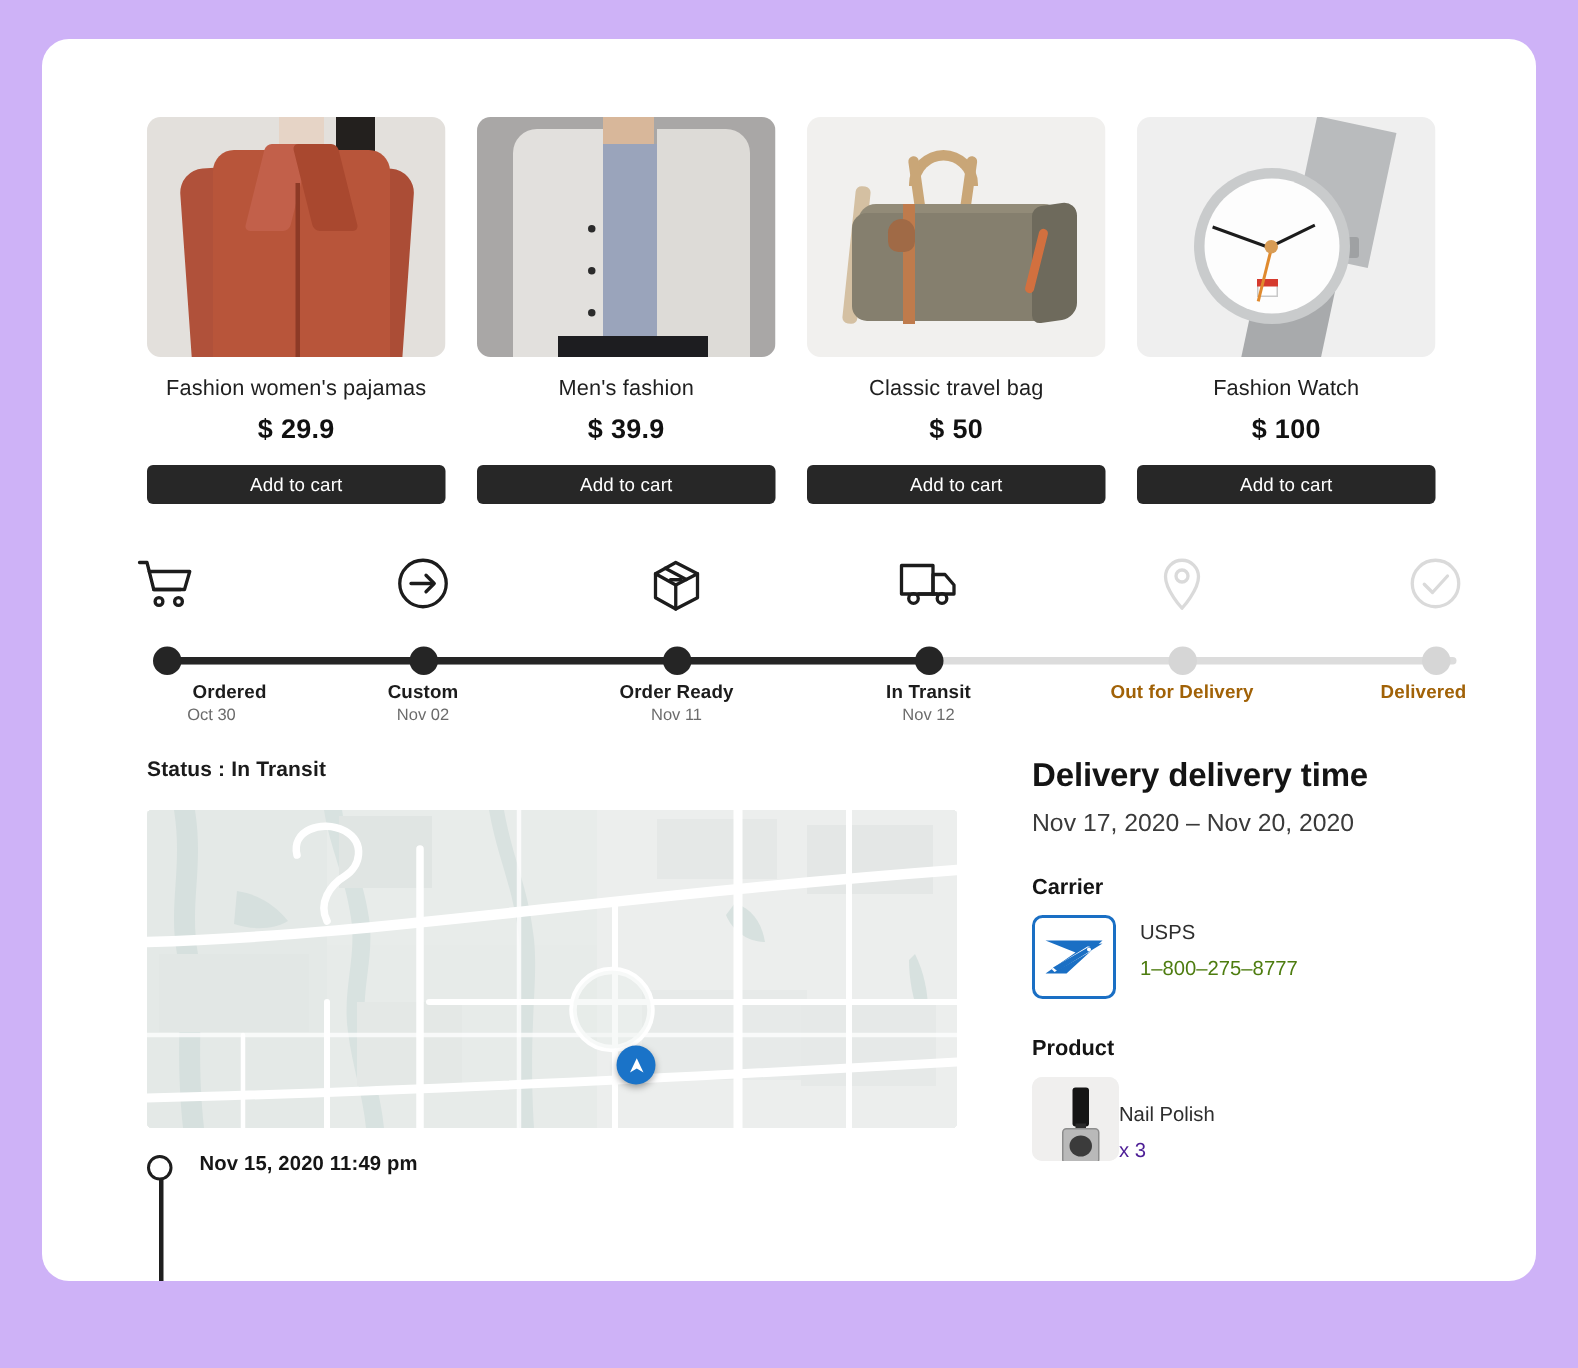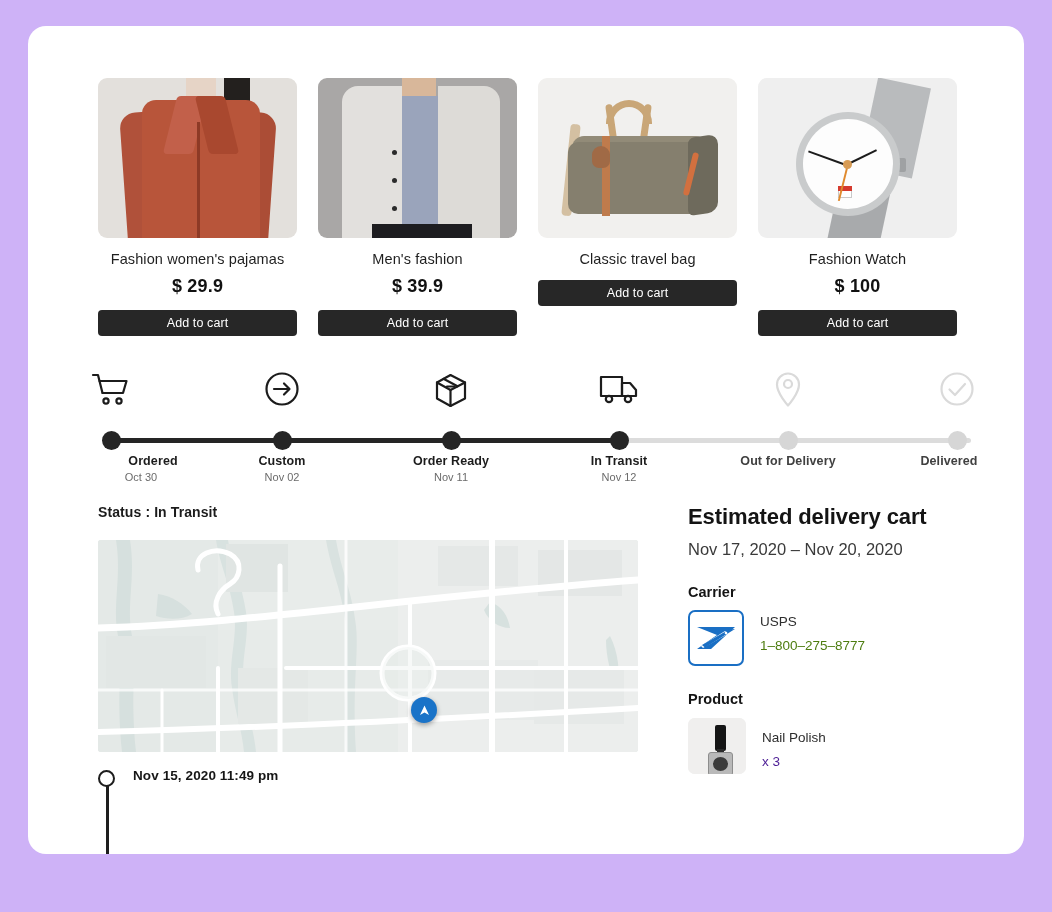--- a/index.html
+++ b/index.html
@@ -116,21 +116,21 @@
 
   
   #stepper { position:absolute; left:70px; top:330px; width:886px; height:130px; }
   .track-bg { position:absolute; left:13px; top:82px; width:860px; height:5px; background:#dcdcdc; border-radius:3px; }
   .track-fill { position:absolute; left:13px; top:82px; width:513px; height:5px; background:#252525; border-radius:3px; }
   .step { position:absolute; top:0; width:1px; }
   .step-icon { position:absolute; left:-30px; top:12px; width:60px; height:42px; display:flex; align-items:center; justify-content:center; }
   .dot { position:absolute; left:-9.5px; top:75px; width:19px; height:19px; border-radius:50%; background:#252525; }
   .dot.inactive { background:#d6d6d6; }
   .step-label { position:absolute; top:98px; transform:translateX(-50%); white-space:nowrap; font-size:12.5px; font-weight:700; color:#1c1c1c; letter-spacing:.1px; }
-  .step-label.muted { color:#404040; }
+  .step-label.muted { color:#a16207; }
   .step-date { position:absolute; top:115px; transform:translateX(-50%); white-space:nowrap; font-size:11px; color:#6b6b6b; }
 
   
   #status-line { position:absolute; left:70px; top:478px; font-size:14px; font-weight:700; color:#1b1b1b; letter-spacing:.1px; }
   #map {
     position:absolute; left:70px; top:514px;
     width:540px; height:212px;
     border-radius:3px; overflow:hidden;
     background:#e9edec;
   }
@@ -159,21 +159,21 @@
   
   #right { position:absolute; left:660px; top:478px; width:300px; }
   .eta-title { font-size:22px; font-weight:700; color:#141414; letter-spacing:-.1px; }
   .eta-range { margin-top:10px; font-size:16.5px; color:#3a3a3a; }
   .sec-title { margin-top:25px; font-size:14.5px; font-weight:700; color:#141414; }
   .carrier-row { margin-top:10px; display:flex; align-items:flex-start; gap:16px; }
   .usps-logo { width:56px; height:56px; border:2.5px solid #1a6fc4; border-radius:7px; background:#fff; display:flex; align-items:center; justify-content:center; }
   .carrier-meta { padding-top:4px; }
   .carrier-name { font-size:13.5px; color:#2e2e2e; }
   .carrier-phone { margin-top:9px; font-size:13.5px; color:#4d7c0f; }
-  .product-row { margin-top:11px; display:flex; align-items:center; gap:16px; }
+  .product-row { margin-top:11px; display:flex; align-items:flex-end; }
   .prod-thumb { width:58px; height:56px; border-radius:7px; background:#f0efee; position:relative; overflow:hidden; }
   .prod-meta { padding-top:6px; }
   .prod-name { font-size:13.5px; color:#2e2e2e; }
   .prod-qty { margin-top:9px; font-size:13.5px; color:#4c1d95; }
 </style>
 </head>
 <body>
 
 <div id="card">
 
@@ -221,20 +221,21 @@
           <div class="bag-h1"></div>
           <div class="bag-h2"></div>
         <div class="bag-top"></div>
           <div class="bag-body"></div>
           <div class="bag-side"></div>
         <div class="bag-strapv"></div>
           <div class="bag-badge"></div>
           <div class="bag-zip"></div>
       </div>
       <div class="prod-title">Classic travel bag</div>
+      <div class="prod-price">$ 50</div>
       <button class="add-btn">Add to cart</button>
     </div>
 
     <div class="product">
       <div class="prod-img">
         <div class="art w-bg"></div>
         <div class="w-band-t"></div>
           <div class="w-band-b"></div>
         <div class="w-crown"></div>
         <div class="w-case"></div>
@@ -392,21 +393,21 @@
     <div class="hist-rail"></div>
 
 
     <div class="hist-item">
       <div class="hist-ring"></div>
       <div class="hist-date">Nov 15, 2020 11:49 pm</div>
     </div>
   </div>
 
   <div id="right">
-    <div class="eta-title">Estimated delivery cart</div>
+    <div class="eta-title">Delivery delivery time</div>
     <div class="eta-range">Nov 17, 2020 – Nov 20, 2020</div>
 
     <div class="sec-title">Carrier</div>
     <div class="carrier-row">
       <div class="usps-logo">
         <svg width="42" height="30" viewBox="0 0 42 30">
           <path d="M2 4 L40 4 L16 26 L2 26 L22 12 Z" fill="#1a6fc4"></path>
           <path d="M6 23 L30 8 L38 8 L8 25 Z" fill="#ffffff"></path>
           <path d="M7 22 L34 6.5 L40 6 L10 24.5 Z" fill="#1a6fc4"></path>
           <circle cx="31" cy="10" r="1.3" fill="#ffffff"></circle>

